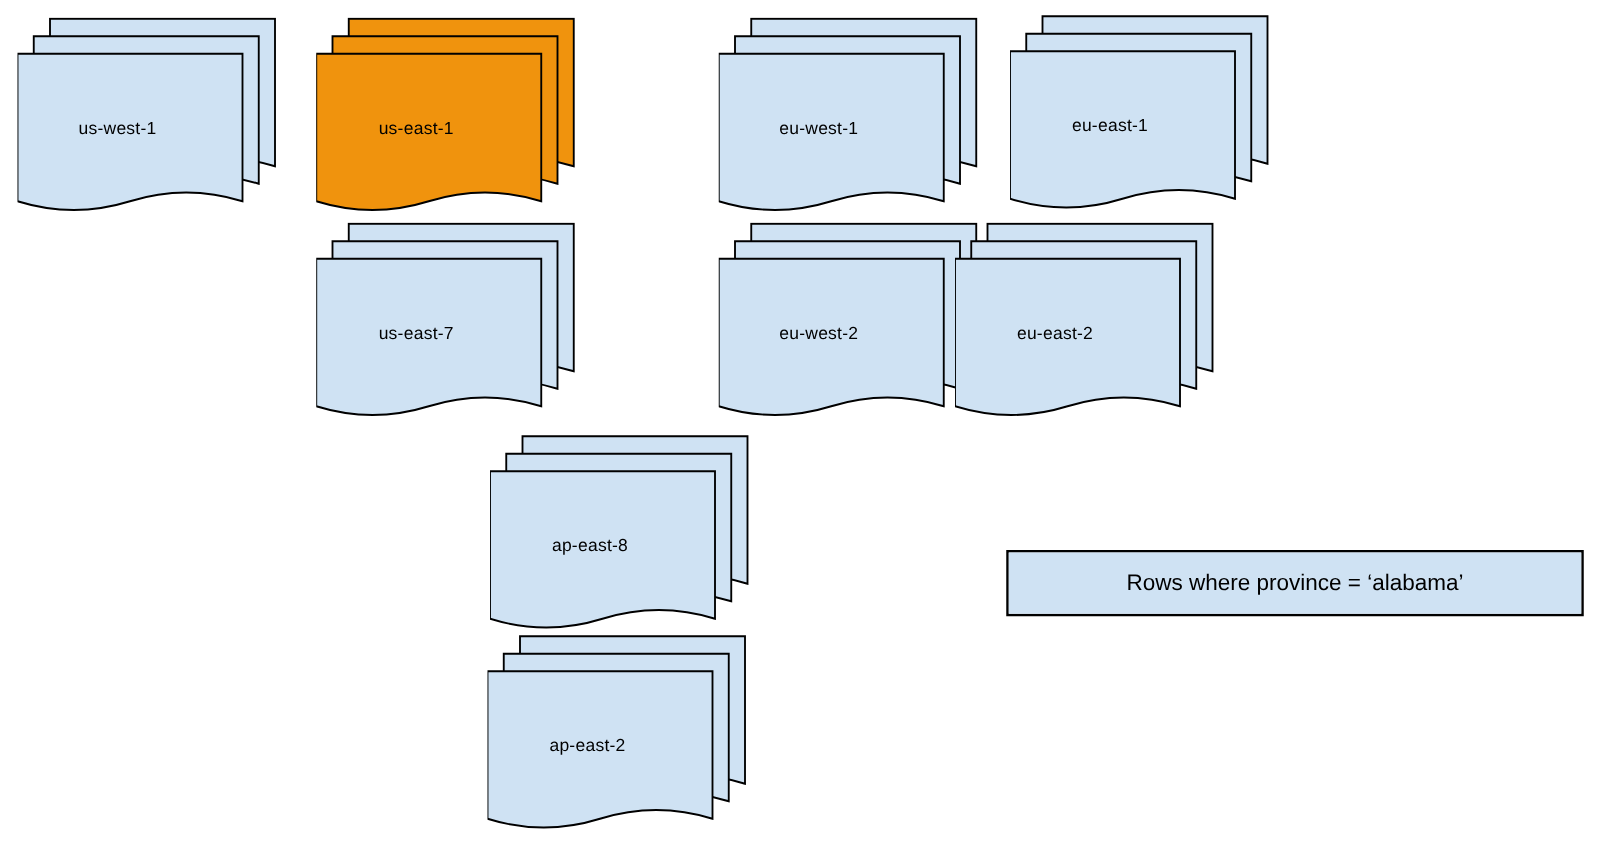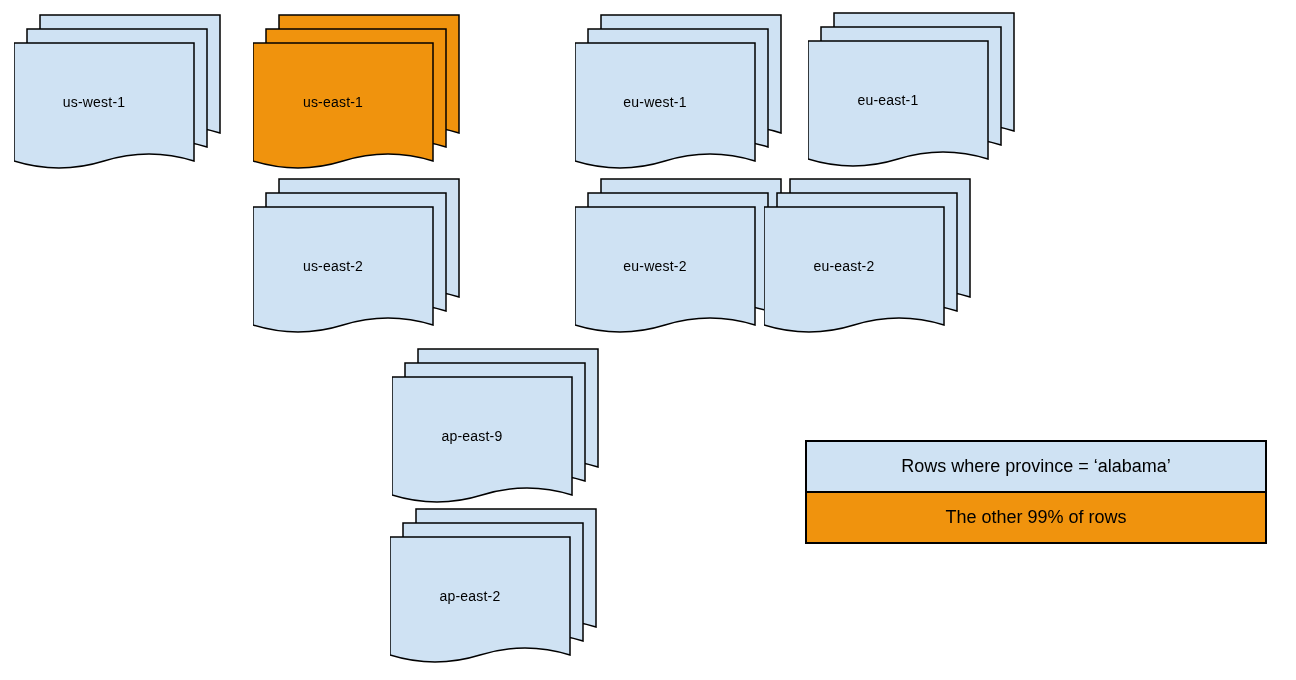--- a/index.html
+++ b/index.html
@@ -41,21 +41,20 @@
     font-size: 18px;
   }
   .legend-row + .legend-row { border-top: 2px solid #000000; }
 </style>
 </head>
 <body>
 
 <div id="canvas">
   <div id="legend">
     <div class="legend-row" style="background: rgb(207, 226, 243);">Rows where province = ‘alabama’</div>
-    <div class="legend-row" style="background: rgb(240, 147, 13);">The other 99% of rows</div>
   </div>
 <div class="region-stack" style="left: 14px; top: 14px;">
     <svg class="stack-svg" width="212" height="162" viewBox="0 0 212 162" aria-hidden="true">
       <path class="doc-sheet" transform="translate(26,1)" d="M0 0 L180 0 L180 118 Q135 104 90 118 Q45 132 0 118 Z" fill="#cfe2f3"></path>
       <path class="doc-sheet" transform="translate(13,15)" d="M0 0 L180 0 L180 118 Q135 104 90 118 Q45 132 0 118 Z" fill="#cfe2f3"></path>
       <path class="doc-sheet" transform="translate(0,29)" d="M0 0 L180 0 L180 118 Q135 104 90 118 Q45 132 0 118 Z" fill="#cfe2f3"></path>
     </svg>
     <div class="stack-label">us-west-1</div>
   </div>
     <div class="region-stack" style="left: 253px; top: 14px; padding-left: 36px;">
@@ -81,21 +80,21 @@
       <path class="doc-sheet" transform="translate(0,29)" d="M0 0 L180 0 L180 118 Q135 104 90 118 Q45 132 0 118 Z" fill="#cfe2f3"></path>
     </svg>
     <div class="stack-label">eu-east-1</div>
   </div>
     <div class="region-stack" style="left: 253px; top: 178px;">
     <svg class="stack-svg" width="212" height="162" viewBox="0 0 212 162" aria-hidden="true">
       <path class="doc-sheet" transform="translate(26,1)" d="M0 0 L180 0 L180 118 Q135 104 90 118 Q45 132 0 118 Z" fill="#cfe2f3"></path>
       <path class="doc-sheet" transform="translate(13,15)" d="M0 0 L180 0 L180 118 Q135 104 90 118 Q45 132 0 118 Z" fill="#cfe2f3"></path>
       <path class="doc-sheet" transform="translate(0,29)" d="M0 0 L180 0 L180 118 Q135 104 90 118 Q45 132 0 118 Z" fill="#cfe2f3"></path>
     </svg>
-    <div class="stack-label">us-east-2</div>
+    <div class="stack-label">us-east-7</div>
   </div>
     <div class="region-stack" style="left: 575px; top: 178px;">
     <svg class="stack-svg" width="212" height="162" viewBox="0 0 212 162" aria-hidden="true">
       <path class="doc-sheet" transform="translate(26,1)" d="M0 0 L180 0 L180 118 Q135 104 90 118 Q45 132 0 118 Z" fill="#cfe2f3"></path>
       <path class="doc-sheet" transform="translate(13,15)" d="M0 0 L180 0 L180 118 Q135 104 90 118 Q45 132 0 118 Z" fill="#cfe2f3"></path>
       <path class="doc-sheet" transform="translate(0,29)" d="M0 0 L180 0 L180 118 Q135 104 90 118 Q45 132 0 118 Z" fill="#cfe2f3"></path>
     </svg>
     <div class="stack-label">eu-west-2</div>
   </div>
     <div class="region-stack" style="left: 764px; top: 178px;">
@@ -105,21 +104,21 @@
       <path class="doc-sheet" transform="translate(0,29)" d="M0 0 L180 0 L180 118 Q135 104 90 118 Q45 132 0 118 Z" fill="#cfe2f3"></path>
     </svg>
     <div class="stack-label">eu-east-2</div>
   </div>
     <div class="region-stack" style="left: 392px; top: 348px;">
     <svg class="stack-svg" width="212" height="162" viewBox="0 0 212 162" aria-hidden="true">
       <path class="doc-sheet" transform="translate(26,1)" d="M0 0 L180 0 L180 118 Q135 104 90 118 Q45 132 0 118 Z" fill="#cfe2f3"></path>
       <path class="doc-sheet" transform="translate(13,15)" d="M0 0 L180 0 L180 118 Q135 104 90 118 Q45 132 0 118 Z" fill="#cfe2f3"></path>
       <path class="doc-sheet" transform="translate(0,29)" d="M0 0 L180 0 L180 118 Q135 104 90 118 Q45 132 0 118 Z" fill="#cfe2f3"></path>
     </svg>
-    <div class="stack-label">ap-east-9</div>
+    <div class="stack-label">ap-east-8</div>
   </div>
     <div class="region-stack" style="left: 390px; top: 508px;">
     <svg class="stack-svg" width="212" height="162" viewBox="0 0 212 162" aria-hidden="true">
       <path class="doc-sheet" transform="translate(26,1)" d="M0 0 L180 0 L180 118 Q135 104 90 118 Q45 132 0 118 Z" fill="#cfe2f3"></path>
       <path class="doc-sheet" transform="translate(13,15)" d="M0 0 L180 0 L180 118 Q135 104 90 118 Q45 132 0 118 Z" fill="#cfe2f3"></path>
       <path class="doc-sheet" transform="translate(0,29)" d="M0 0 L180 0 L180 118 Q135 104 90 118 Q45 132 0 118 Z" fill="#cfe2f3"></path>
     </svg>
     <div class="stack-label">ap-east-2</div>
   </div>
   </div>

